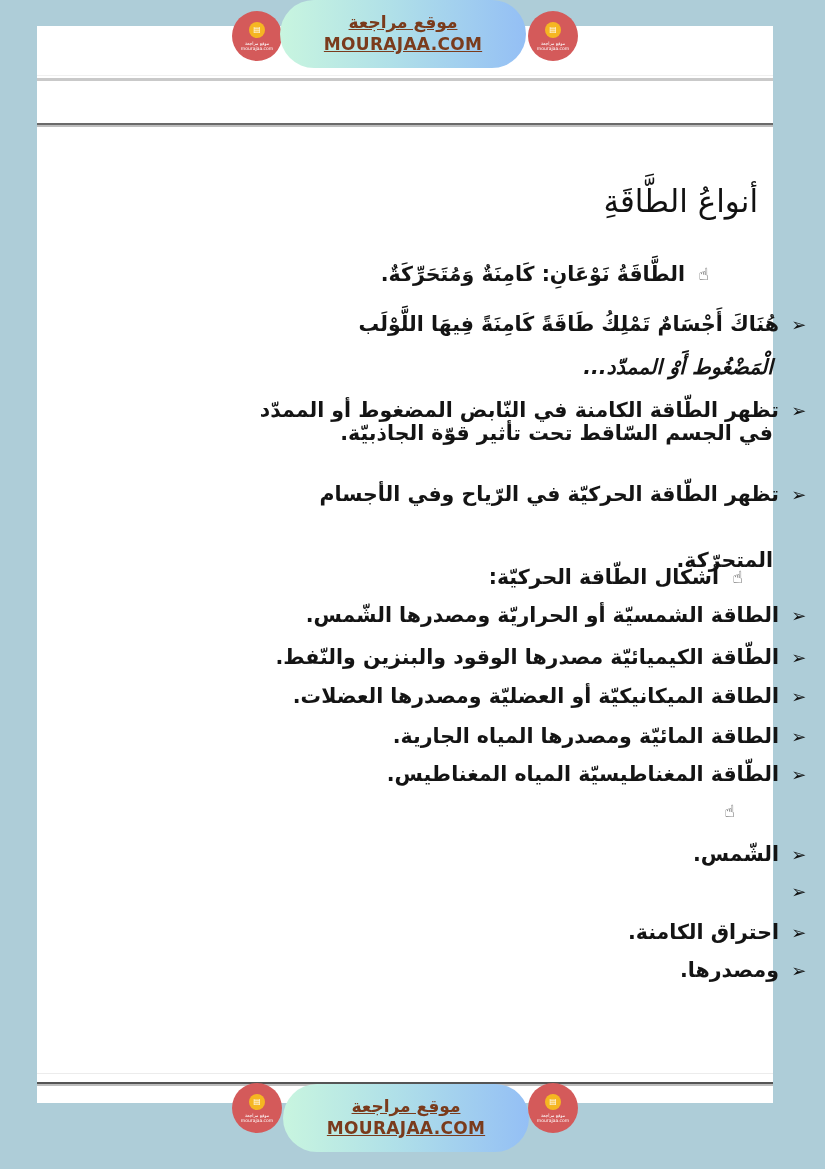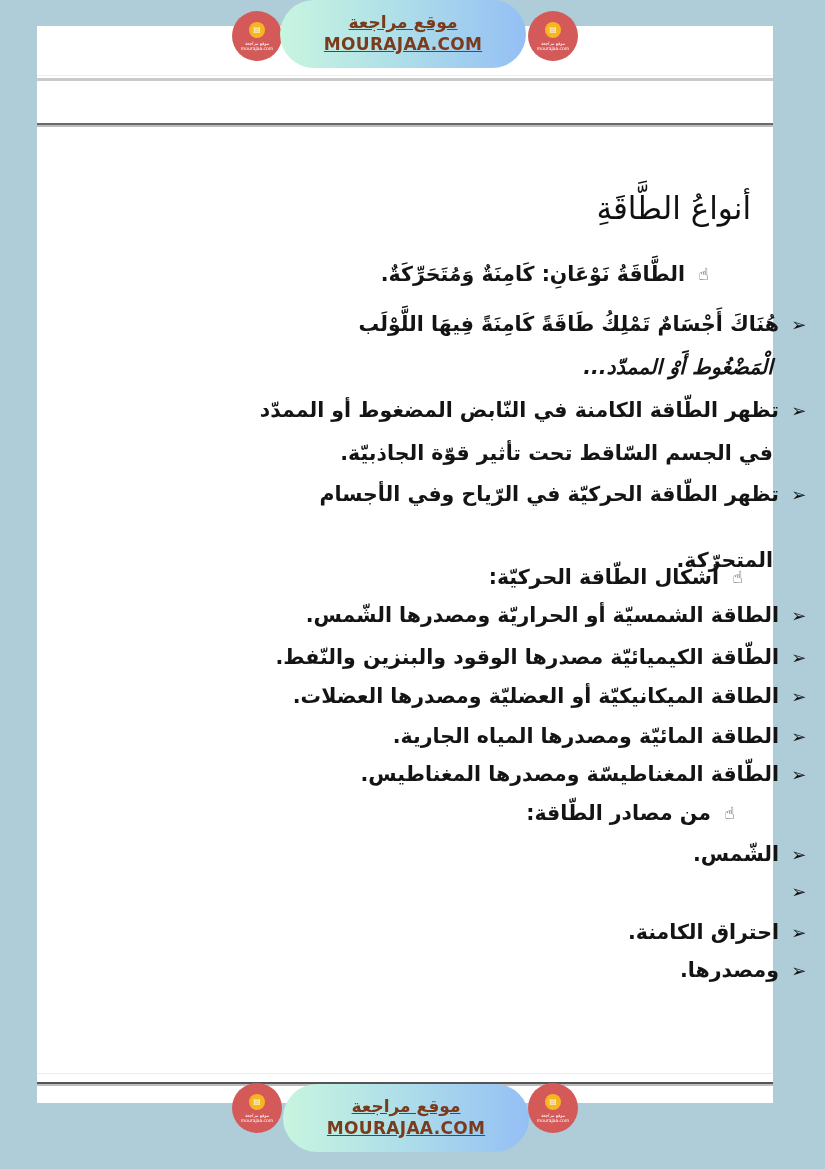--- a/index.html
+++ b/index.html
@@ -29,21 +29,21 @@
       position: absolute; left: 0; right: 0; top: 1056px; height: 4px;
       background: linear-gradient(#555 0 55%, #bdbdbd 55% 100%);
     }
     .hr-bottom::before {
       content: ""; position: absolute; left: 0; right: 0; top: -9px; height: 1px; background: #ececec;
     }
     .title {
       position: absolute; right: 10px; top: 160px;
       font-family: "DejaVu Sans", sans-serif;
       font-size: 31px; font-weight: normal; color: #111;
-      direction: rtl; margin: 12px;
+      direction: rtl; margin: 5px;
     }
     .line {
       position: absolute; right: 14px;
       font-size: 20.5px; font-weight: bold; white-space: nowrap;
       direction: rtl; letter-spacing: 0.6px; color: #141414;
       display: flex; align-items: center; gap: 8px;
     }
     .line.cont { right: 52px; }
     .line.sub { right: 62px; }
     .bullet {
@@ -104,21 +104,21 @@
 <div class="line" style="top:312px;">
   <span class="bullet">➢</span>
   <span>هُنَاكَ أَجْسَامٌ تَمْلِكُ طَاقَةً كَامِنَةً فِيهَا اللَّوْلَب</span>
 </div>
 <div class="line cont" style="top:355px;font-style:italic;">الْمَضْغُوط أَوْ الممدّد...</div>
 
 <div class="line" style="top:398px;">
   <span class="bullet">➢</span>
   <span>تظهر الطّاقة الكامنة في النّابض المضغوط أو الممدّد</span>
 </div>
-<div class="line cont" style="top:441px;">في الجسم السّاقط تحت تأثير قوّة الجاذبيّة.</div>
+<div class="line cont" style="top:421px;">في الجسم السّاقط تحت تأثير قوّة الجاذبيّة.</div>
 
 <div class="line" style="top:482px;">
   <span class="bullet">➢</span>
   <span>تظهر الطّاقة الحركيّة في الرّياح وفي الأجسام</span>
 </div>
 <div class="line cont" style="top:548px;">المتحرّكة.</div>
 
 <div class="line sub" style="top:565px; right:76px;">
   <span class="sub-icon">☝</span>
   <span>أشكال الطّاقة الحركيّة:</span>
@@ -135,26 +135,25 @@
 <div class="line" style="top:684px;">
   <span class="bullet">➢</span>
   <span>الطاقة الميكانيكيّة أو العضليّة ومصدرها العضلات.</span>
 </div>
 <div class="line" style="top:724px;">
   <span class="bullet">➢</span>
   <span>الطاقة المائيّة ومصدرها المياه الجارية.</span>
 </div>
 <div class="line" style="top:762px;">
   <span class="bullet">➢</span>
-  <span>الطّاقة المغناطيسّة ومصدرها المغناطيس.</span>
+  <span>الطّاقة المغناطيسيّة المياه المغناطيس.</span>
 </div>
 
 <div class="line sub" style="top:801px; right:84px;">
   <span class="sub-icon">☝</span>
-  <span>من مصادر الطّاقة:</span>
 </div>
 
 <div class="line" style="top:842px;">
   <span class="bullet">➢</span>
   <span>الشّمس.</span>
 </div>
 <div class="line" style="top:881px;">
   <span class="bullet">➢</span>
 </div>
 <div class="line" style="top:920px;">

